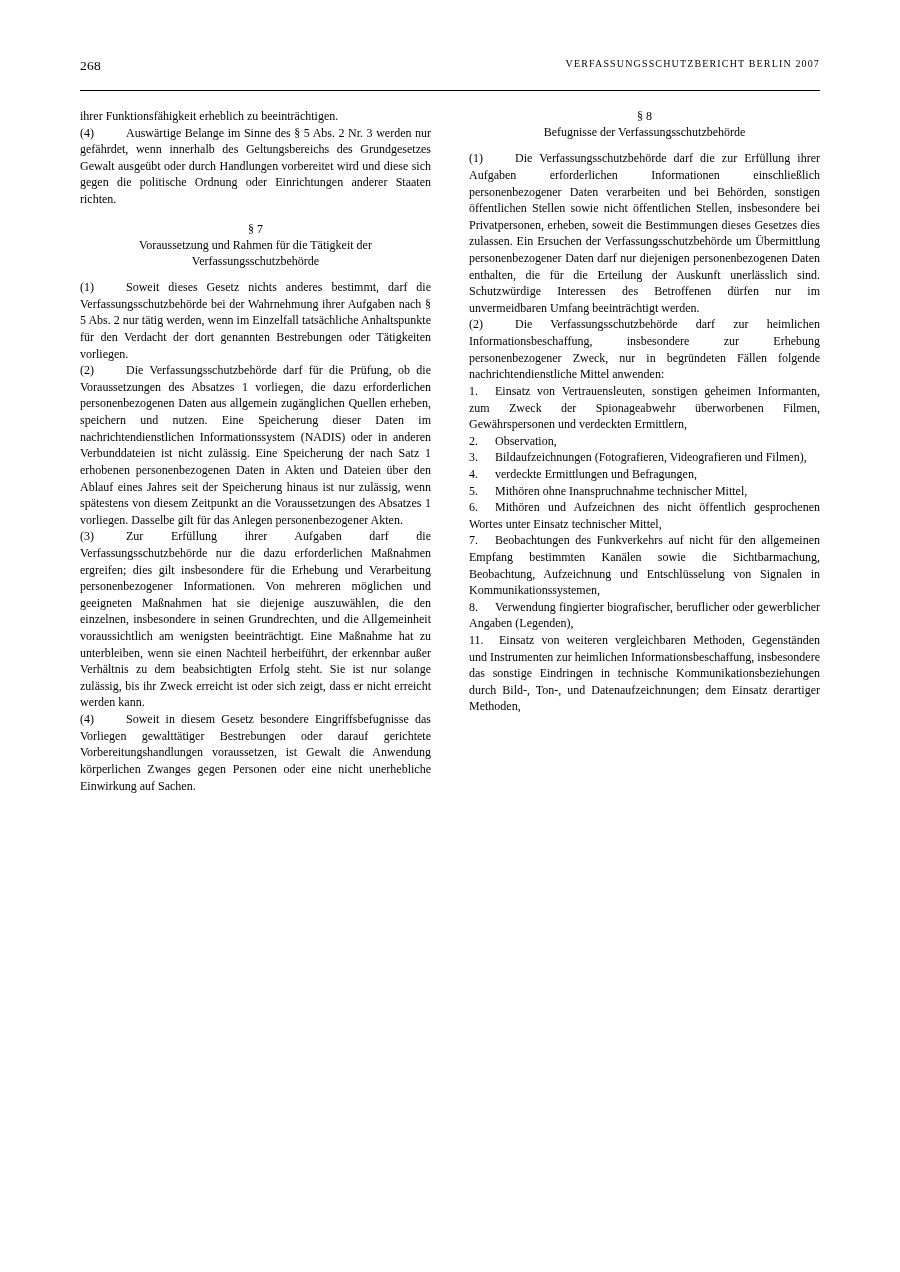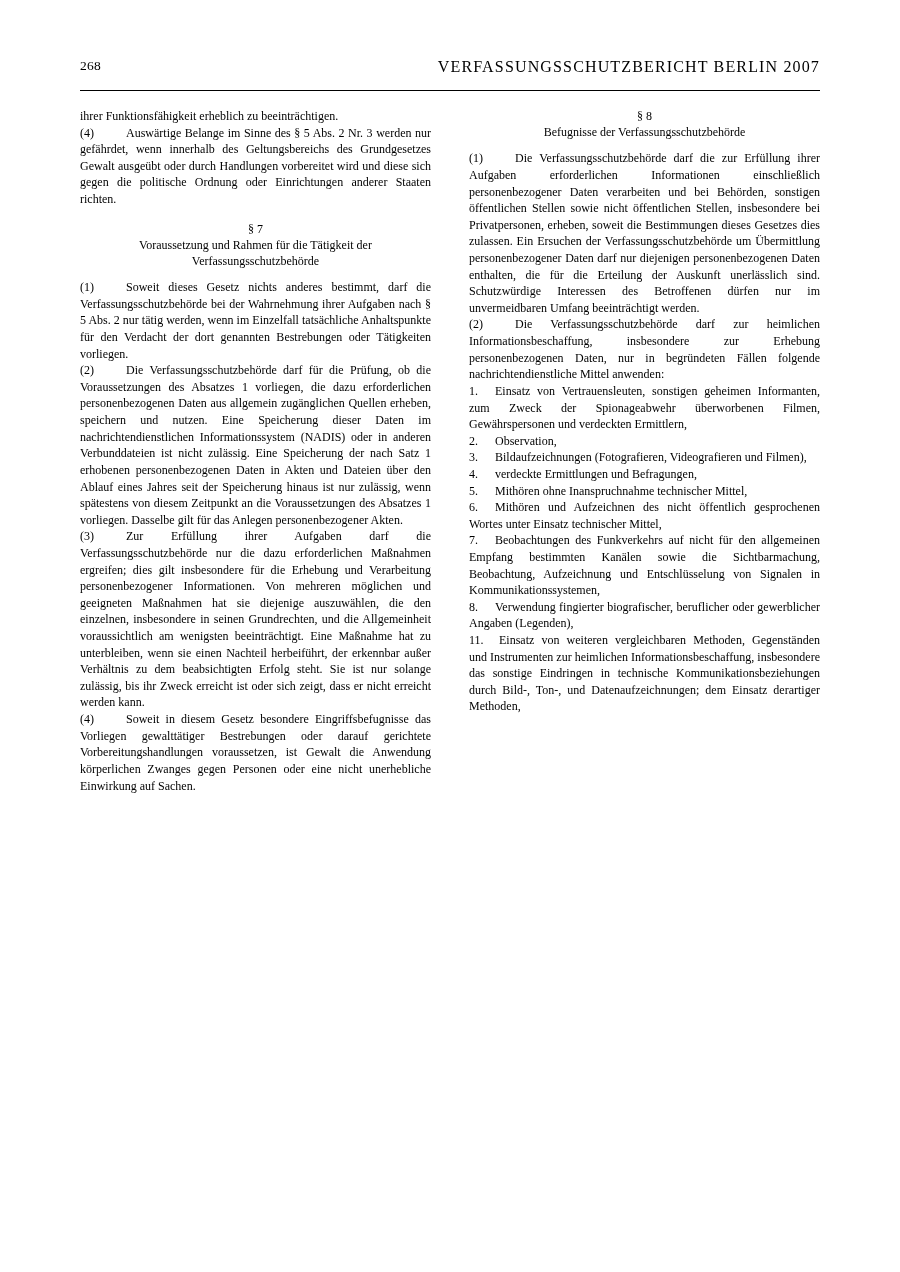--- a/index.html
+++ b/index.html
@@ -34,21 +34,21 @@
     left: 0;
     top: 0;
     font-size: 13.5px;
     font-family: "Liberation Serif", serif;
     letter-spacing: 0.3px;
   }
   .runhead .title {
     position: absolute;
     right: 0;
     top: 0;
-    font-size: 16px;
+    font-size: 10px;
     letter-spacing: 1.15px;
     white-space: nowrap;
   }
   .rule {
     border-top: 1px solid #000;
     margin-top: 6px;
     margin-bottom: 17px;
   }
   .columns {
     display: flex;
@@ -129,21 +129,21 @@
 
     <div class="col">
 
       <div class="heading tight" style="margin-top:0;">
         <span class="sect">§ 8</span>
         <span class="sub">Befugnisse der Verfassungsschutzbehörde</span>
       </div>
 
       <p><span class="numlabel">(1)</span><span>Die Verfassungsschutzbehörde darf die zur Erfüllung ihrer Aufgaben erforderlichen Informationen einschließlich personenbezogener Daten verarbeiten und bei Behörden, sonstigen öffentlichen Stellen sowie nicht öffentlichen Stellen, insbesondere bei Privatpersonen, erheben, soweit die Bestimmungen dieses Gesetzes dies zulassen. Ein Ersuchen der Verfassungsschutzbehörde um Übermittlung personenbezogener Daten darf nur diejenigen personenbezogenen Daten enthalten, die für die Erteilung der Auskunft unerlässlich sind. Schutzwürdige Interessen des Betroffenen dürfen nur im unvermeidbaren Umfang beeinträchtigt werden.</span></p>
 
-      <p><span class="numlabel">(2)</span><span>Die Verfassungsschutzbehörde darf zur heimlichen Informationsbeschaffung, insbesondere zur Erhebung personenbezogenen Daten, nur in begründeten Fällen folgende nachrichtendienstliche Mittel anwenden:</span></p>
+      <p><span class="numlabel">(2)</span><span>Die Verfassungsschutzbehörde darf zur heimlichen Informationsbeschaffung, insbesondere zur Erhebung personenbezogener Zweck, nur in begründeten Fällen folgende nachrichtendienstliche Mittel anwenden:</span></p>
 
       <p><span class="numlabel narrow">1.</span><span>Einsatz von Vertrauensleuten, sonstigen geheimen Informanten, zum Zweck der Spionageabwehr überworbenen Filmen, Gewährspersonen und verdeckten Ermittlern,</span></p>
       <p><span class="numlabel narrow">2.</span><span>Observation,</span></p>
       <p><span class="numlabel narrow">3.</span><span>Bildaufzeichnungen (Fotografieren, Videografieren und Filmen),</span></p>
       <p><span class="numlabel narrow">4.</span><span>verdeckte Ermittlungen und Befragungen,</span></p>
       <p><span class="numlabel narrow">5.</span><span>Mithören ohne Inanspruchnahme technischer Mittel,</span></p>
       <p><span class="numlabel narrow">6.</span><span>Mithören und Aufzeichnen des nicht öffentlich gesprochenen Wortes unter Einsatz technischer Mittel,</span></p>
       <p><span class="numlabel narrow">7.</span><span>Beobachtungen des Funkverkehrs auf nicht für den allgemeinen Empfang bestimmten Kanälen sowie die Sichtbarmachung, Beobachtung, Aufzeichnung und Entschlüsselung von Signalen in Kommunikationssystemen,</span></p>
       <p><span class="numlabel narrow">8.</span><span>Verwendung fingierter biografischer, beruflicher oder gewerblicher Angaben (Legenden),</span></p>
       <p><span class="numlabel wide">11.</span><span>Einsatz von weiteren vergleichbaren Methoden, Gegenständen und Instrumenten zur heimlichen Informationsbeschaffung, insbesondere das sonstige Eindringen in technische Kommunikationsbeziehungen durch Bild-, Ton-, und Datenaufzeichnungen; dem Einsatz derartiger Methoden,</span></p>

